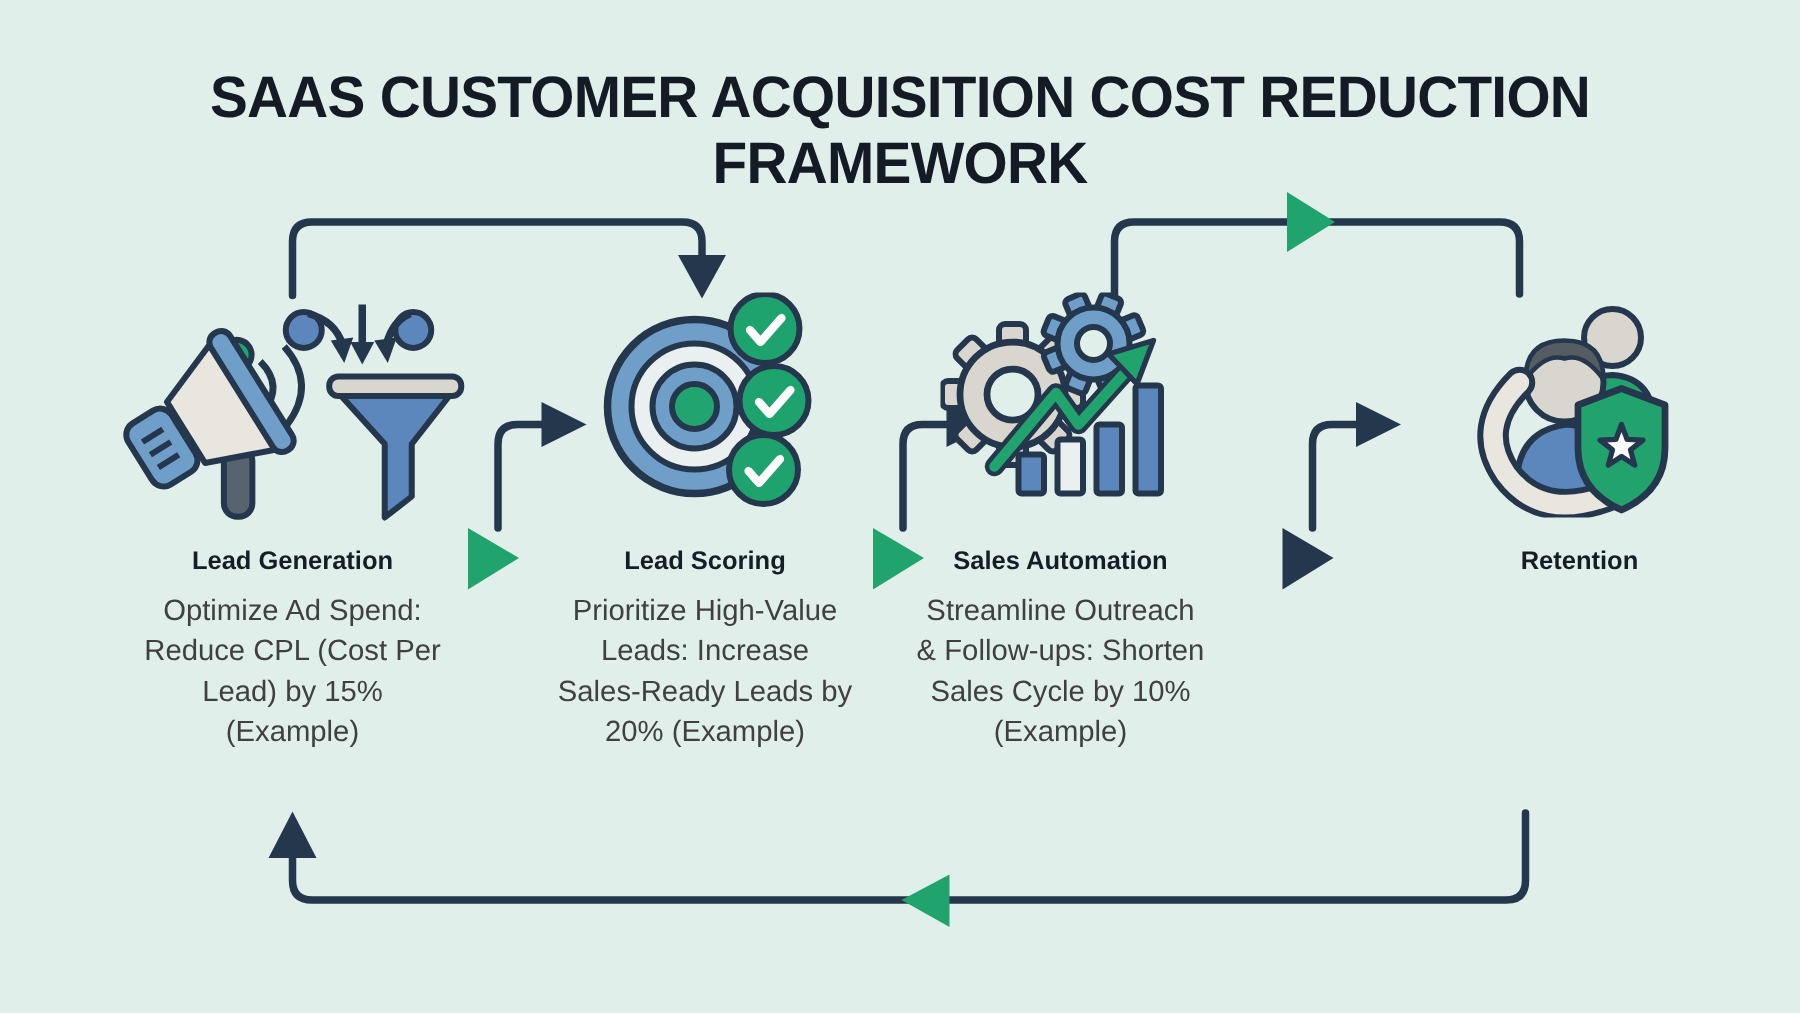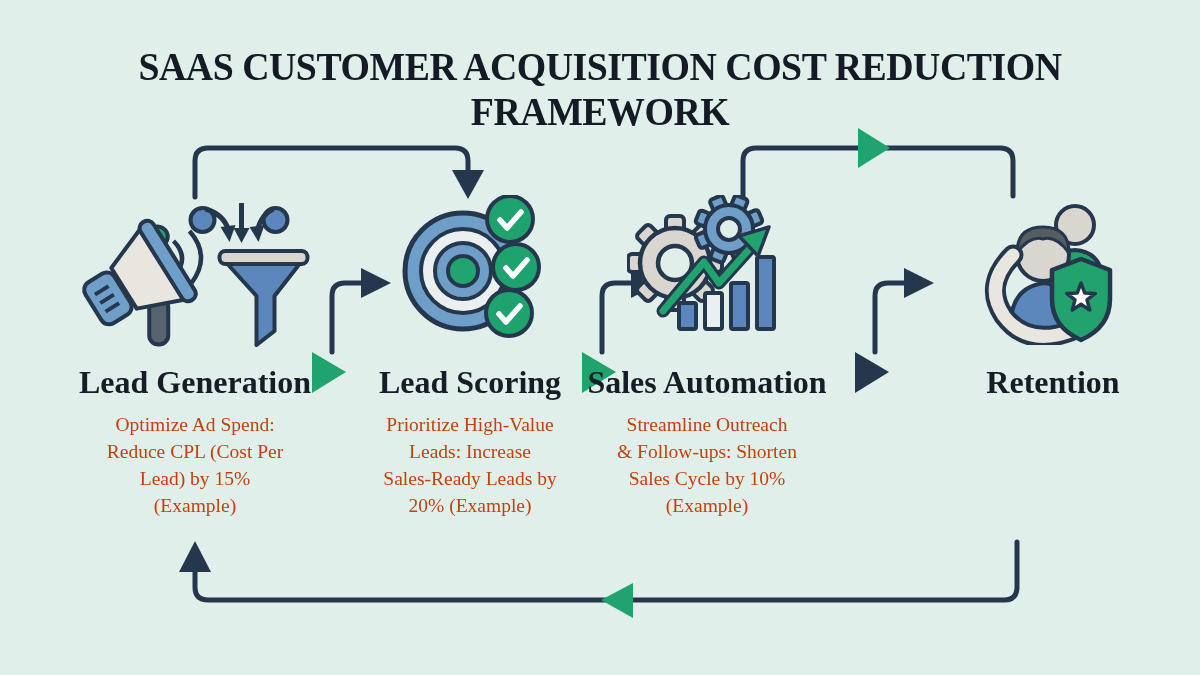--- a/index.html
+++ b/index.html
@@ -2,39 +2,39 @@
 <html><head>
 <meta charset="utf-8">
 <style>
   html,body{margin:0;padding:0;}
   body{
     width:1200px;height:675px;overflow:hidden;
     background:#e1efeb;
     font-family:"Liberation Sans", sans-serif;
     position:relative;
   }
-  .canvas{position:absolute;inset:0;font-family:Liberation Serif, serif;}
+  .canvas{position:absolute;inset:0;}
   h1.title{
     position:absolute;top:44px;left:0;width:1200px;margin:0;
     text-align:center;
     font-size:39px;font-weight:800;letter-spacing:-0.5px;
     color:#151b24;
     transform:scaleX(.97);
   }
   .connectors{position:absolute;top:0;left:0;}
   .stage{position:absolute;top:195px;width:250px;text-align:center;}
   #stage-0{left:70px;} #stage-1{left:345px;} #stage-2{left:582px;} #stage-3{left:928px;}
   .icon-wrap{height:155px;position:relative;}
   .icon-wrap svg{position:absolute;left:50%;transform:translateX(-50%);top:0;}
   .stage h2{
     margin:14px 0 10px 0;
-    font-size:32px;font-weight:700;color:#161d27;white-space:nowrap;
+    font-size:17px;font-weight:700;color:#161d27;white-space:nowrap;
   }
   .stage p{
-    margin:0;font-size:19.5px;line-height:27px;color:#c2410c;
+    margin:0;font-size:19.5px;line-height:27px;color:#404040;
     white-space:pre-line;
   }
 </style>
 </head>
 <body>
 
 <div class="canvas">
 
   <h1 class="title">SAAS CUSTOMER ACQUISITION COST REDUCTION FRAMEWORK</h1>
 

